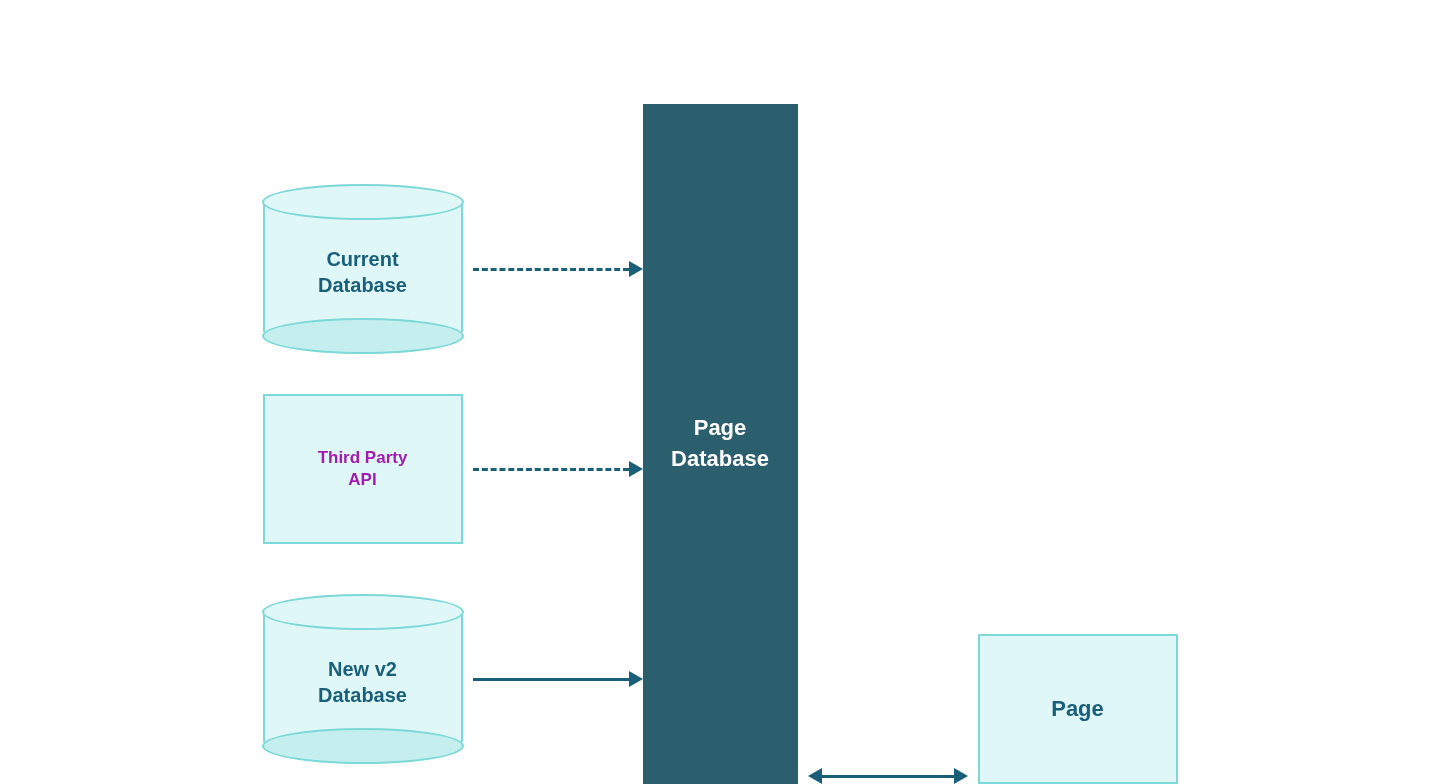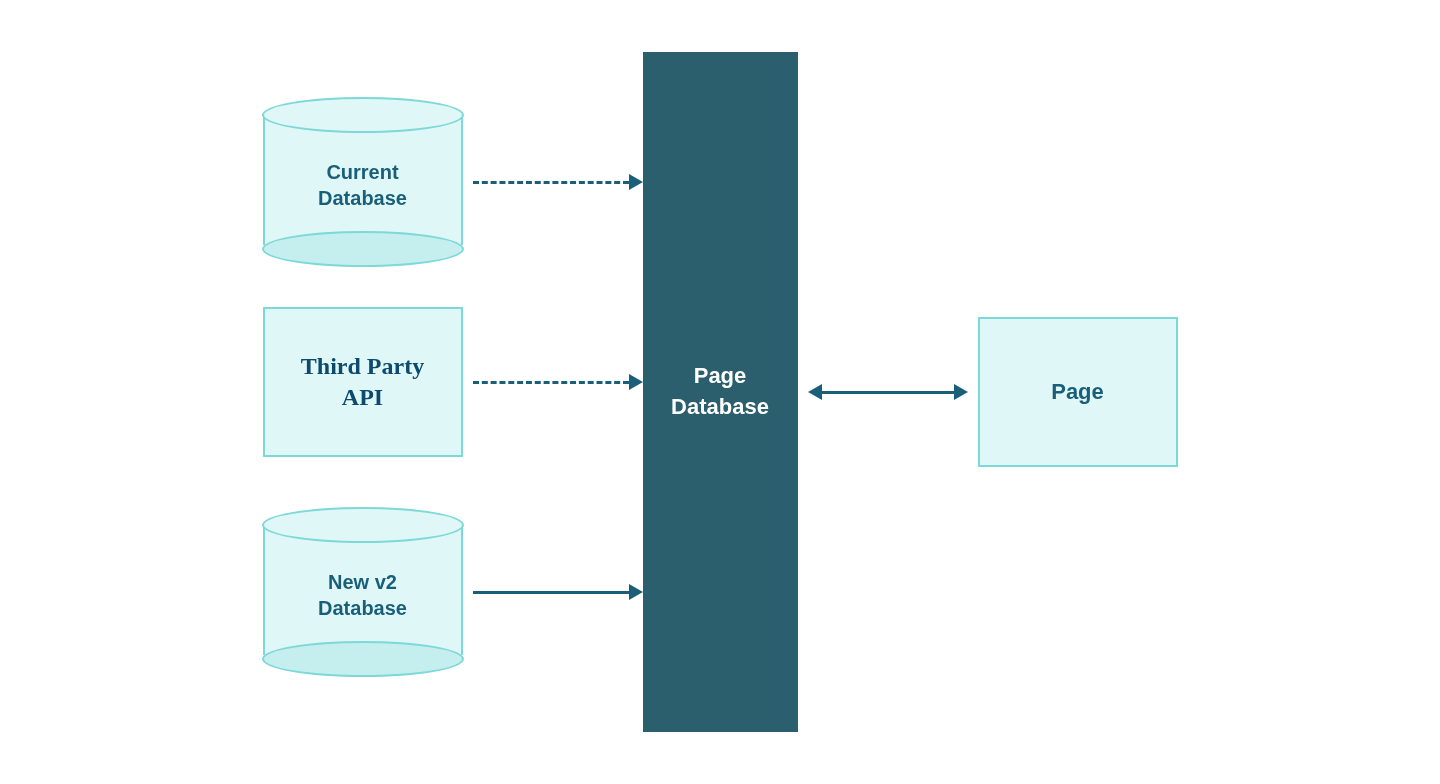--- a/index.html
+++ b/index.html
@@ -10,21 +10,21 @@
       background: #ffffff;
       font-family: 'Arial', sans-serif;
       overflow: hidden;
       display: flex;
       align-items: center;
       justify-content: center;
     }
 
     .diagram {
       display: flex;
-      align-items: center;
+      align-items: flex-end;
       justify-content: center;
       width: 100%;
       height: 100%;
       position: relative;
     }
 
     
     .cylinder {
       position: relative;
       width: 200px;
@@ -55,25 +55,24 @@
       height: 150px;
       background: #e0f7f7;
       border: 2px solid #7dd8d8;
       display: flex;
       align-items: center;
       justify-content: center;
     }
 
     .rect-label {
       text-align: center;
-      font-size: 24px;
-      font-weight: 800;
-      color: #0c4a6e;
+      font-size: 17px;
+      font-weight: 800;
+      color: #a21caf;
       line-height: 1.3;
-      font-family: Liberation Serif, serif;
     }
 
     
     .dashed-arrow {
       display: flex;
       align-items: center;
       width: 180px;
     }
 
     .dashed-line {

